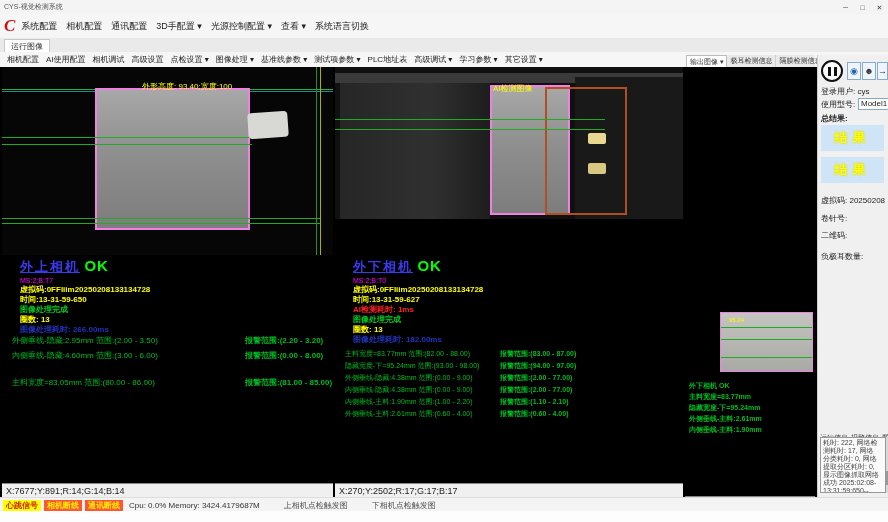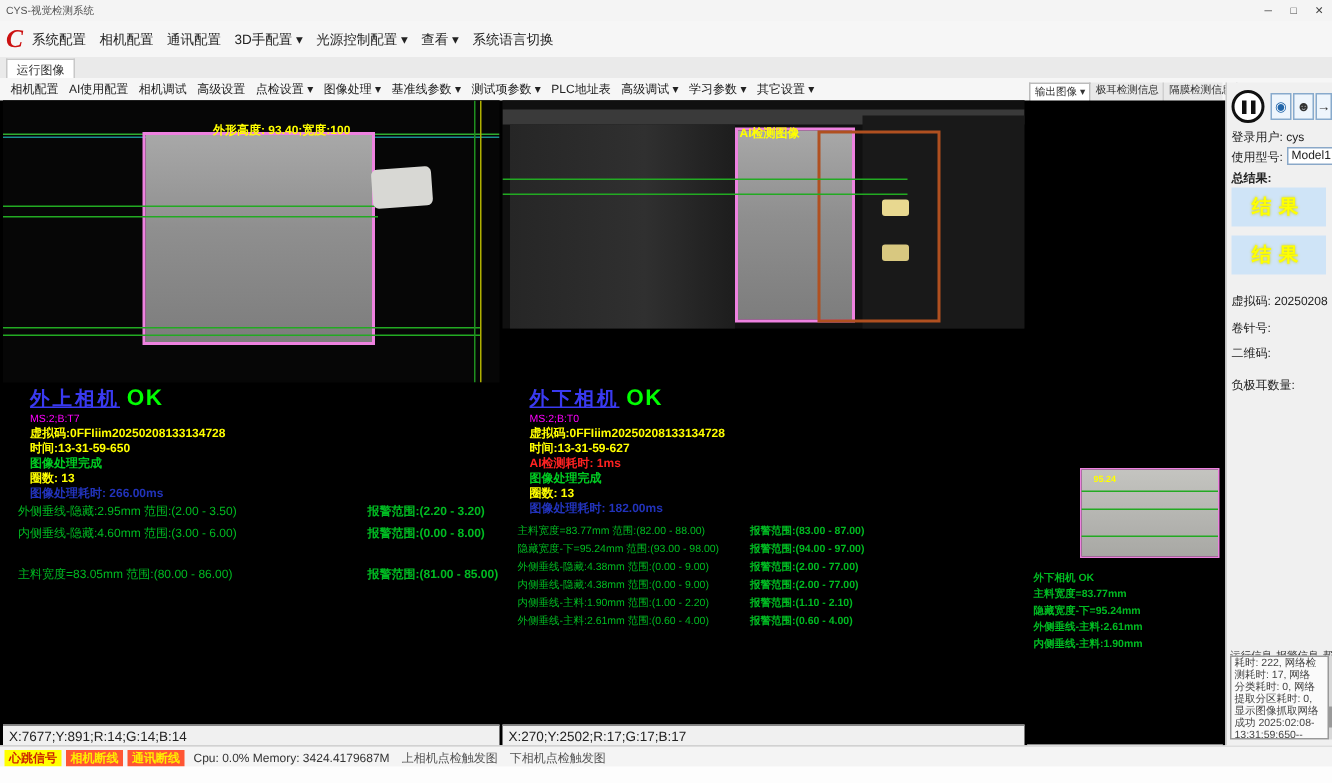--- a/index.html
+++ b/index.html
@@ -39,21 +39,21 @@
   .tblue{font-size:8px;color:#2233bb;line-height:10px;font-weight:bold}
   .mrow{position:absolute;width:100%;white-space:nowrap}
   .mtext{color:#00bb22;font-weight:normal}
   .malarm{position:absolute;color:#00bb22;font-weight:bold}
   
   .hline{position:absolute;height:1px}
   .vline{position:absolute;width:1px}
   .imgwrap{position:absolute;left:0;top:0;overflow:hidden;background:#060606}
   .celly{position:absolute;border:2px solid #ee82e0;box-sizing:border-box;
          background:linear-gradient(180deg,#a8a8a8 0%,#8f8f8f 45%,#7d7d7d 100%)}
-  .ylab{position:absolute;font-size:8px;color:#ffff00;font-weight:bold;white-space:nowrap}
+  .ylab{position:absolute;font-size:8px;color:#ffff00;font-weight:normal;white-space:nowrap}
   
   .pvtabs{position:absolute;left:686px;top:55px;width:129px;height:13px;background:#e9e9e9;display:flex}
   .pvtab{font-size:7px;color:#333;padding:0 3px;line-height:12px;white-space:nowrap;border-right:1px solid #cfcfcf}
   .pvtab.active{background:#fff;border:1px solid #bbb;border-bottom:none}
   .pvpanel{position:absolute;left:0;width:130px;background:#000}
   .pvline{font-size:7px;color:#00bb22;line-height:11px;white-space:nowrap;font-weight:bold}
   .pvfooter{position:absolute;left:0;bottom:0;width:100%;height:13px;background:#f0f0f0;color:#222;
             font-size:8px;line-height:13px;padding-left:3px;box-sizing:border-box;border-top:1px solid #888}
   
   .ctrl{position:absolute;left:817px;top:55px;width:71px;height:442px;background:#f0f0f0;border-left:1px solid #cfcfcf}
@@ -73,21 +73,21 @@
           font-size:7px;color:#444;line-height:8px;padding:1px 5px 1px 2px;box-sizing:border-box;overflow:hidden}
   .logscroll{position:absolute;right:0;top:382px;width:3px;height:56px;background:#d8d8d8}
   .logthumb{position:absolute;right:0;top:416px;width:3px;height:14px;background:#9a9a9a}
   
   .statusbar{position:absolute;left:0;top:497px;width:888px;height:14px;background:#f4f4f4;
              display:flex;align-items:center;border-top:1px solid #ddd}
   .badge{font-size:8px;font-weight:bold;padding:0 3px;line-height:11px;margin-left:3px;white-space:nowrap}
   .badge.b0{background:#ffff00;color:#cc2200}
   .badge.b1,.badge.b2{background:#ff5533;color:#ffee00}
   .cputext{font-size:8px;color:#333;margin-left:6px;white-space:nowrap}
-  .slink{font-size:8px;color:#555;margin-left:8px;white-space:nowrap}
+  .slink{font-size:8px;color:#555;margin-left:24px;white-space:nowrap}
   .bottomstrip{position:absolute;left:0;top:511px;width:888px;height:11px;background:#fdfdfd}
 </style>
 </head>
 <body>
 
 <div class="titlebar">
   <span class="apptitle">CYS-视觉检测系统</span>
   <span class="winbtns">
     <span class="wbtn">─</span>
     <span class="wbtn">□</span>

